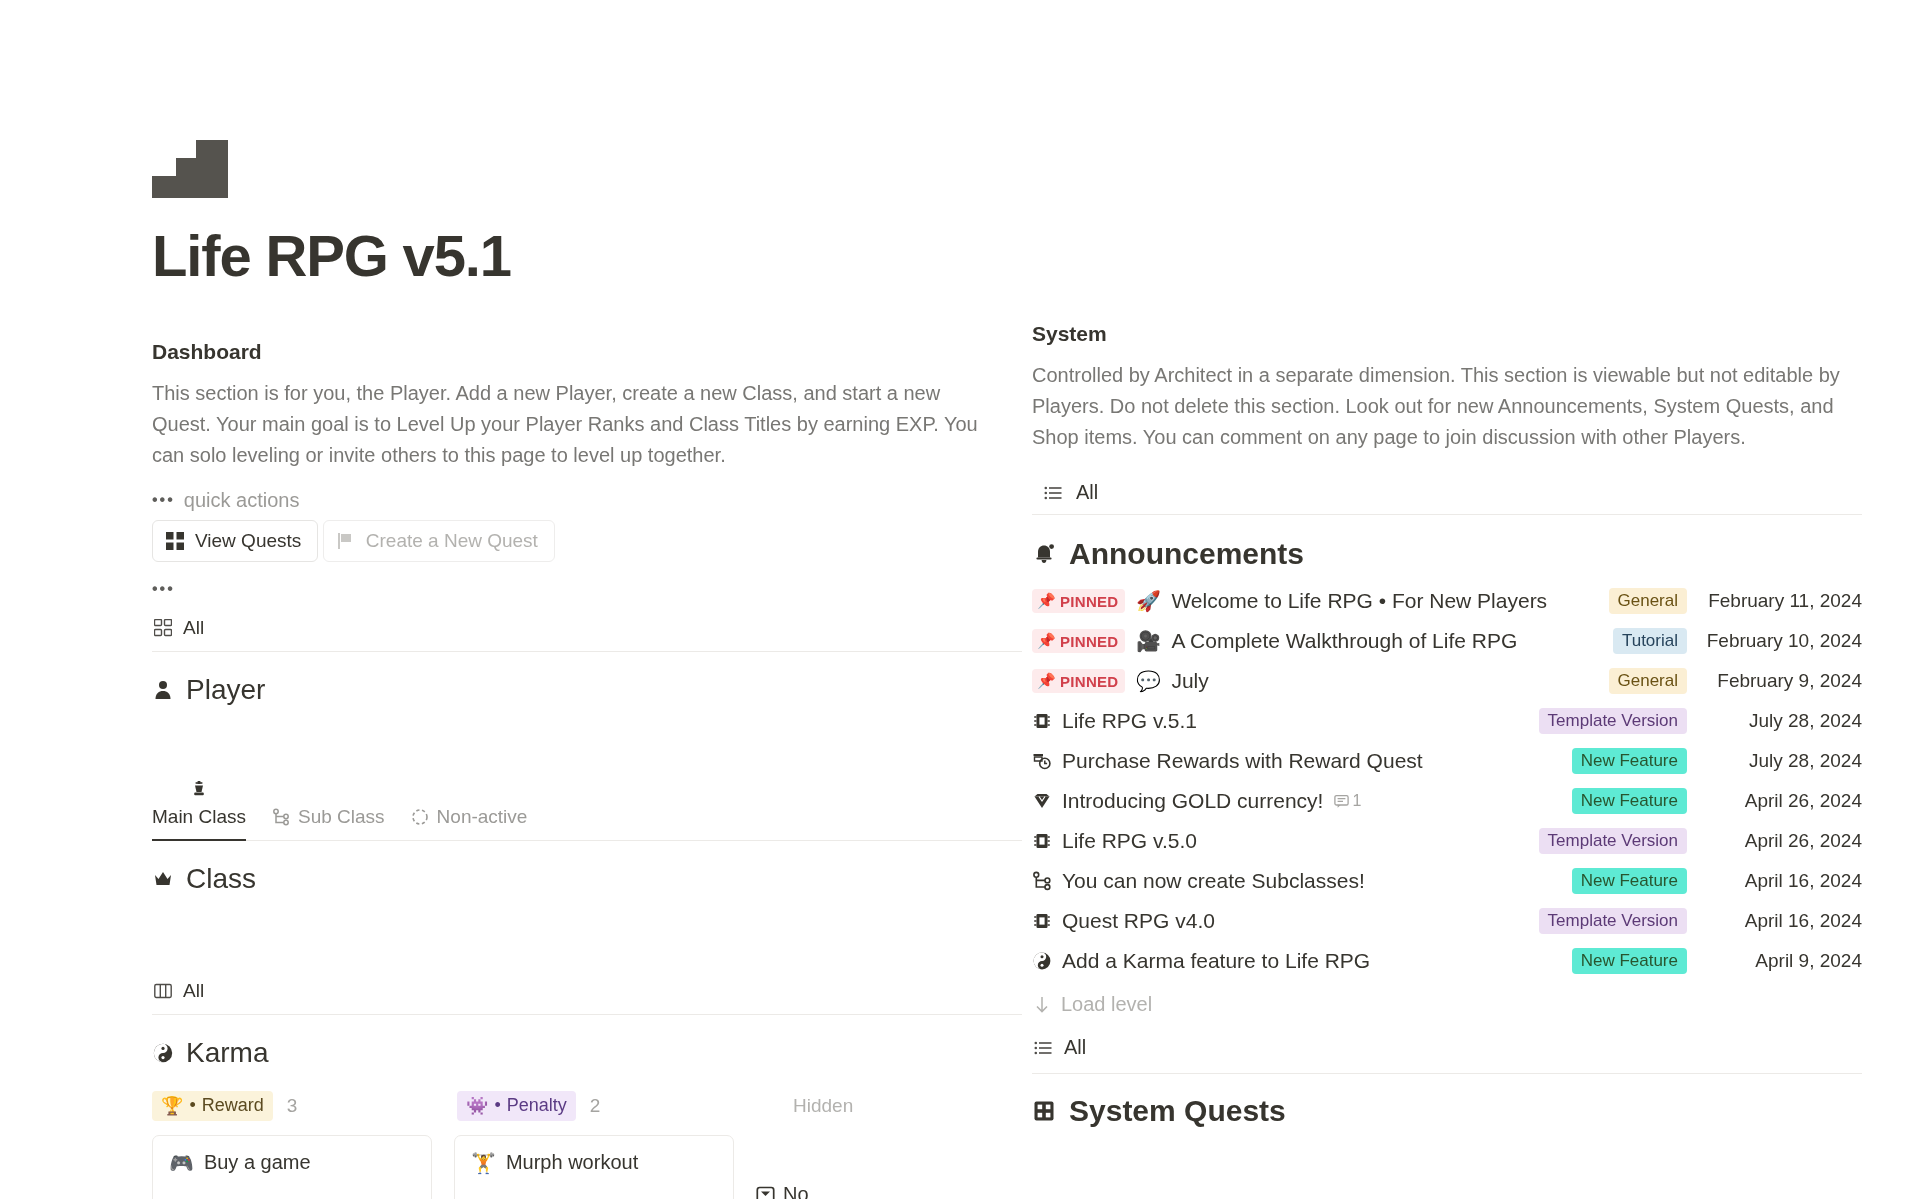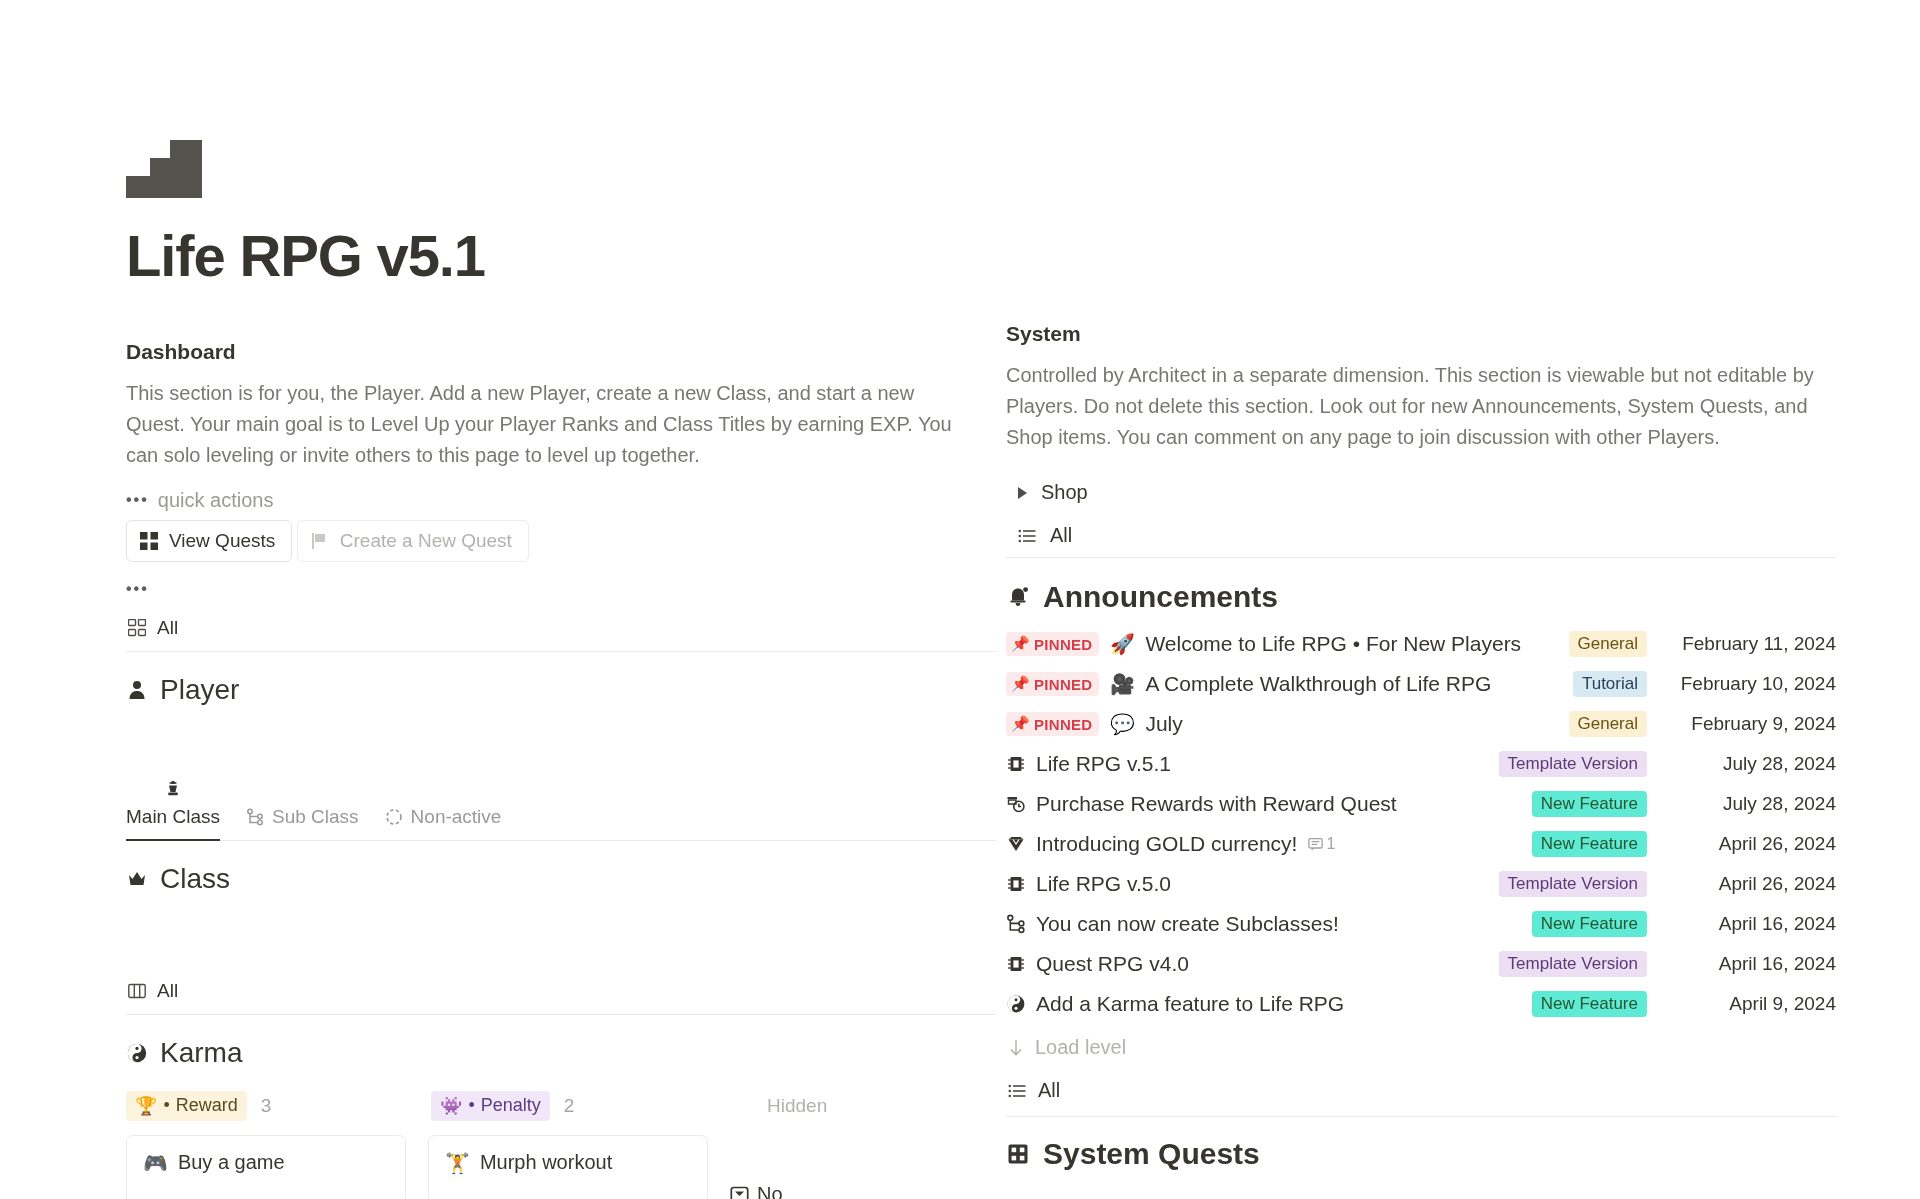--- a/index.html
+++ b/index.html
@@ -9,20 +9,21 @@
     background: #ffffff;
     font-family: "Liberation Sans", sans-serif;
     color: #37352f;
     overflow: hidden;
   }
   .page {
     position: relative;
     width: 1920px;
     height: 1199px;
     background: #fff;
+    padding-left: 26px;
   }
   .columns {
     display: flex;
     padding-top: 140px;
     padding-left: 126px;
     padding-right: 60px;
   }
   .col-left { width: 870px; flex: 0 0 870px; }
   .col-right { width: 830px; flex: 0 0 830px; margin-left: 10px; }
 
@@ -178,21 +179,20 @@
   .ann-icon { margin-right: 10px; font-size:20px; flex:0 0 auto; display:inline-flex;}
   .ann-title { color:#37352f; white-space:nowrap; }
   .ann-spacer { flex: 1 1 auto; }
   .cmt {
     display:inline-flex; align-items:center; gap:3px;
     color:#a5a4a1; font-size:16px; margin-left:11px;
   }
   .tag {
     border-radius:4px; padding: 3px 9px;
     font-size:17px; white-space:nowrap;
-    margin-right: 14px;
   }
   .tag.general  { background:#fbefd4; color:#6a5214; }
   .tag.tutorial { background:#d9e9f2; color:#27445c; }
   .tag.template { background:#ecdff3; color:#5c3a76; }
   .tag.feature  { background:#5eead4; color:#28562f; }
   .ann-date { color:#37352f; font-size:19px; text-align:right; width: 175px; flex:0 0 175px;}
   .load-more {
     display:flex; align-items:center; gap:11px;
     color:#b3b2af; font-size:20px;
     padding: 12px 0 6px 2px;
@@ -384,24 +384,20 @@
 
     </div>
 
     <div class="col-right">
 
       <div style="height:182px"></div>
 
       <h3 class="sub">System</h3>
       <p class="desc">Controlled by Architect in a separate dimension. This section is viewable but not editable by Players. Do not delete this section. Look out for new Announcements, System Quests, and Shop items. You can comment on any page to join discussion with other Players.</p>
 
-      <div class="collapse-row">
-        <span class="tri"></span>
-        <span>Shop</span>
-      </div>
 
       <div class="collapse-row divider">
         <span>
           <svg width="18" height="18" viewBox="0 0 18 18">
             <circle cx="1.8" cy="4" r="1.3" fill="#4f4d49"></circle>
             <circle cx="1.8" cy="9" r="1.3" fill="#4f4d49"></circle>
             <circle cx="1.8" cy="14" r="1.3" fill="#4f4d49"></circle>
             <rect x="5" y="3.2" width="12.5" height="1.6" fill="#4f4d49"></rect>
             <rect x="5" y="8.2" width="12.5" height="1.6" fill="#4f4d49"></rect>
             <rect x="5" y="13.2" width="12.5" height="1.6" fill="#4f4d49"></rect>

